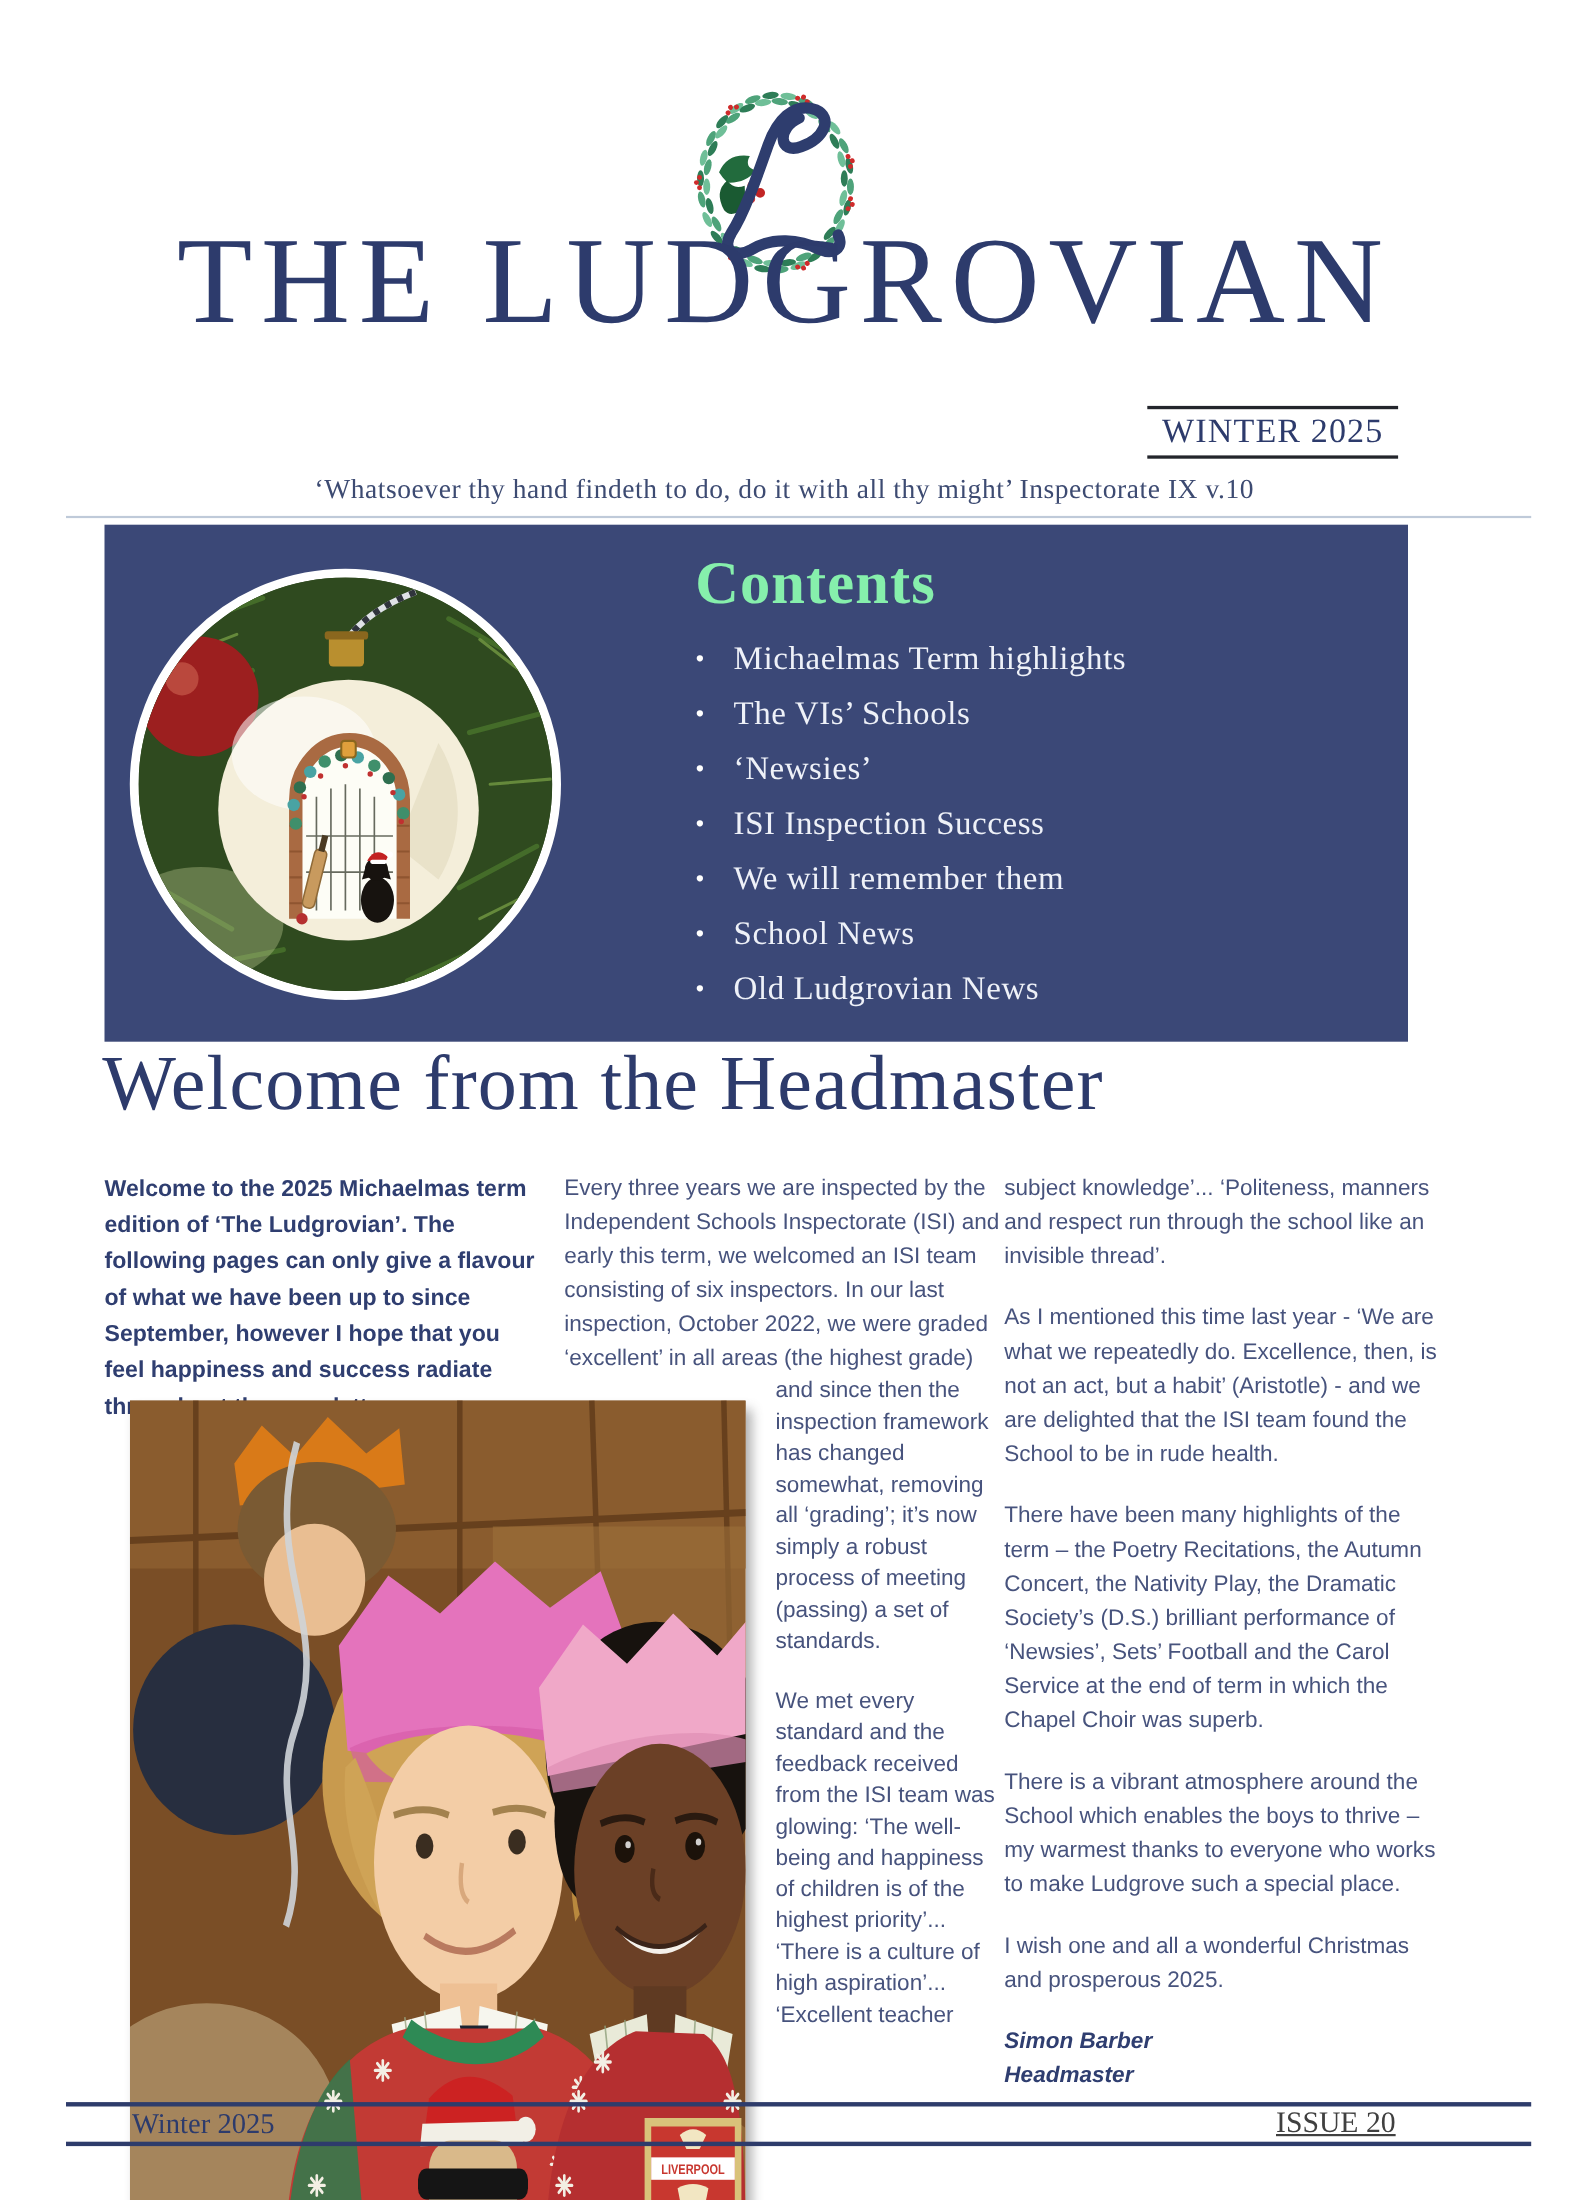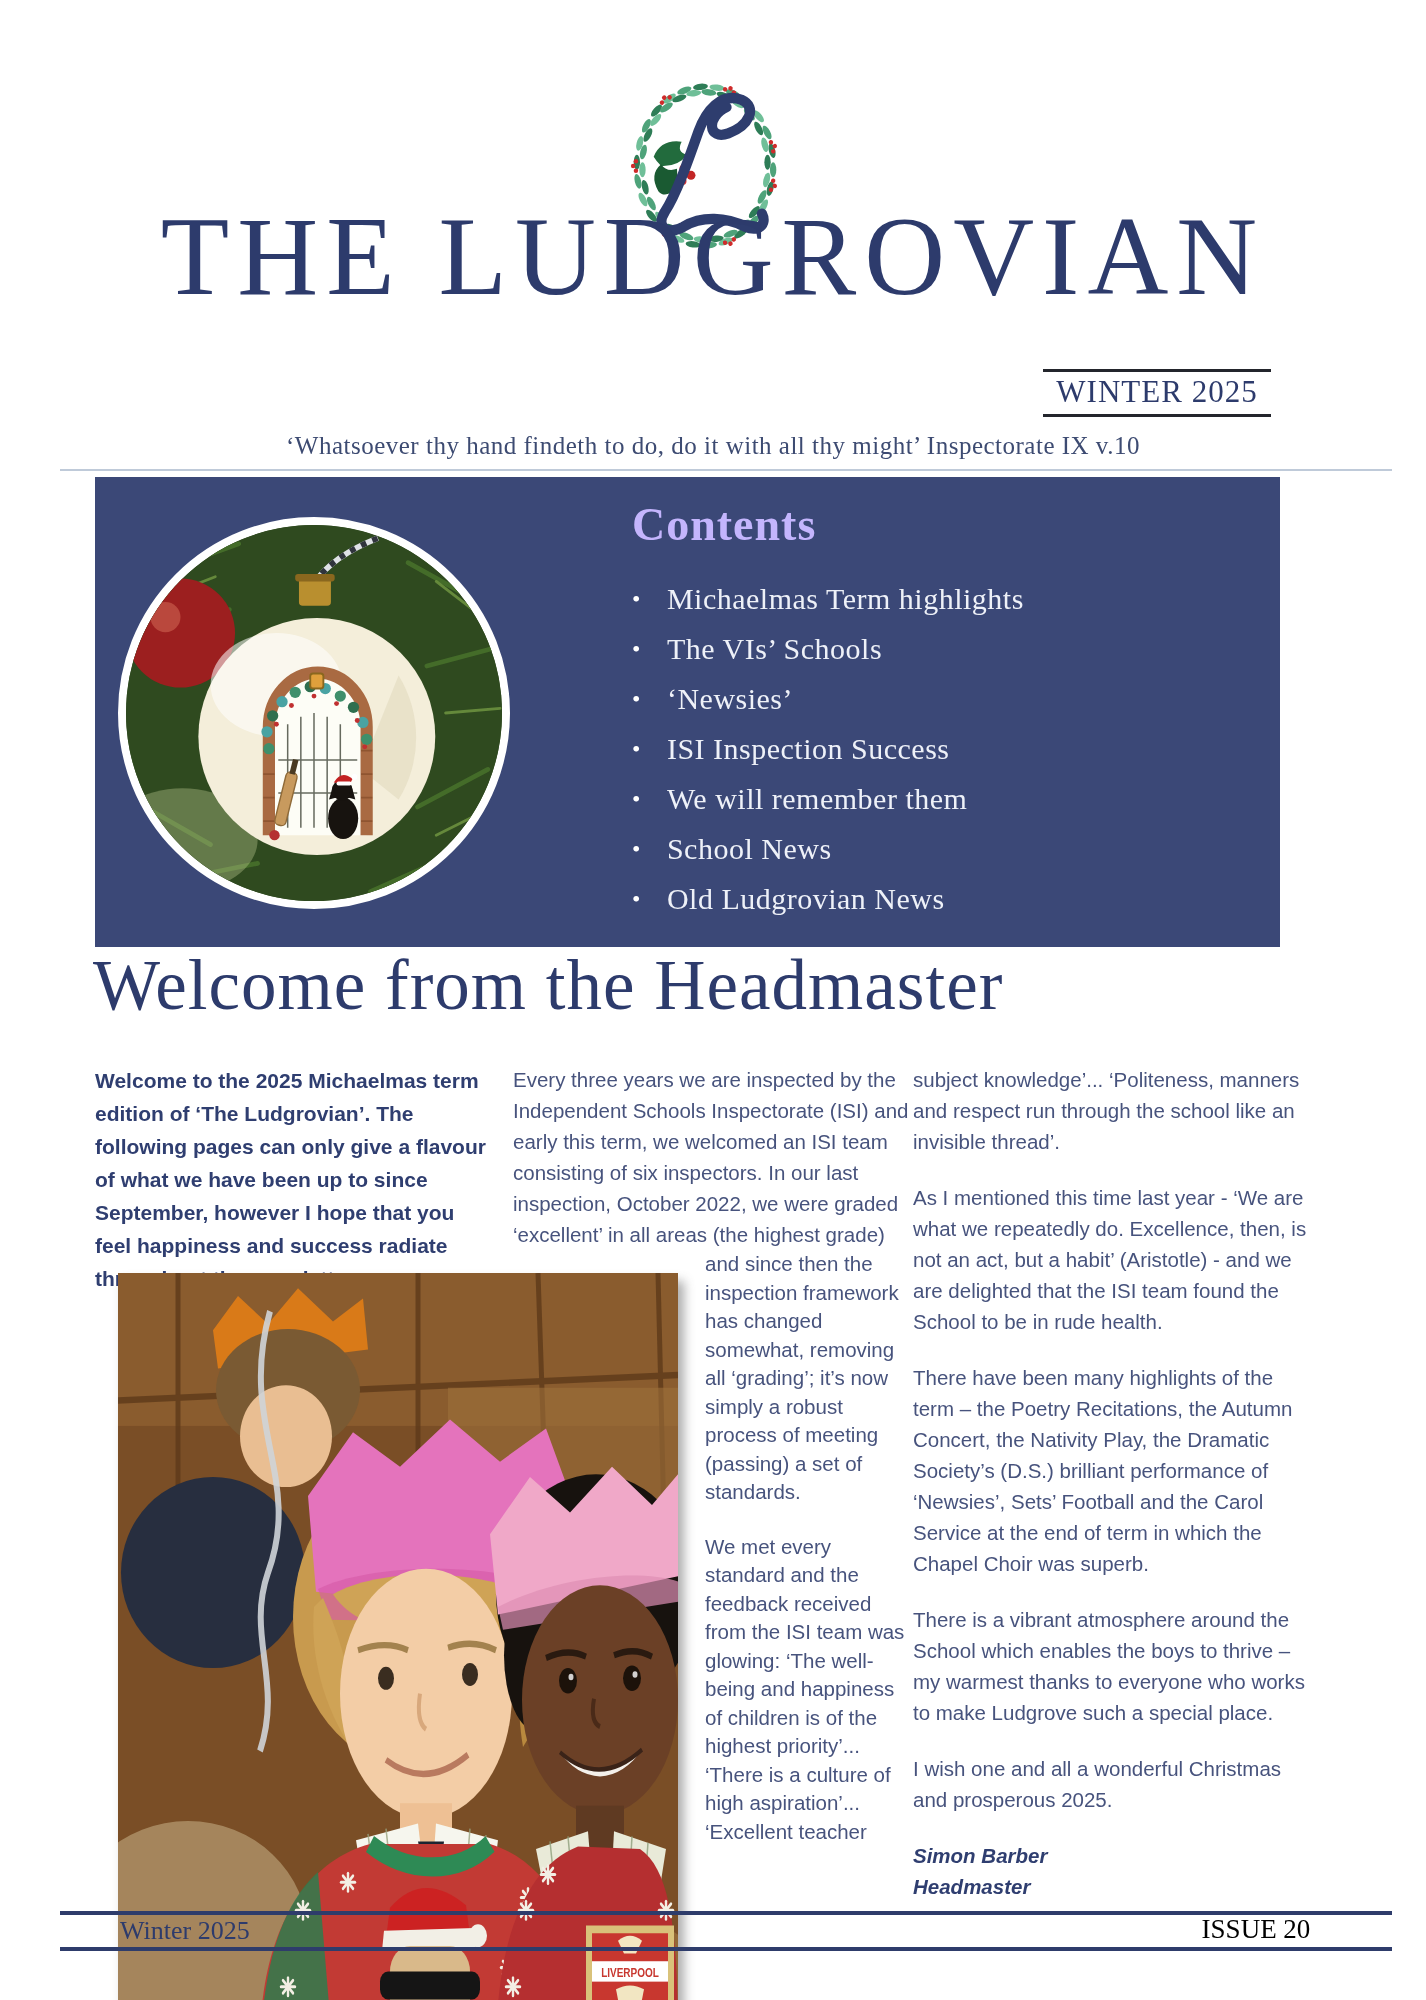--- a/index.html
+++ b/index.html
@@ -14,21 +14,21 @@
     border-top:3px solid #23252c;border-bottom:3px solid #23252c;text-align:center;}
   .edition-box span{font-family:"Liberation Serif",serif;font-size:31px;color:#2d3b6c;letter-spacing:1px;}
   .quote-line{left:0;top:432px;width:1426px;text-align:center;
     font-size:25px;color:#3d4b72;letter-spacing:0.5px;}
   .pale-rule{left:60px;top:469px;width:1332px;height:2px;background:#bfcad9;}
 
   .contents-box{left:95px;top:477px;width:1185px;height:470px;background:#3b4877;}
   .ornament-circle{left:118px;top:517px;width:376px;height:376px;border-radius:50%;
     border:8px solid #ffffff;overflow:hidden;background:#2f4a1f;}
   .ornament-circle svg{display:block;width:100%;height:100%;}
-  .contents-heading{left:632px;top:498px;font-size:46px;font-weight:bold;color:#c4b5fd;letter-spacing:1px;}
+  .contents-heading{left:632px;top:498px;font-size:55px;font-weight:bold;color:#86efac;letter-spacing:1px;}
   .contents-list{left:632px;top:583px;list-style:none;margin:0;padding:0;}
   .contents-list li{display:flex;align-items:baseline;font-size:30px;color:#eef1f8;
     letter-spacing:0.5px;margin-bottom:16px;line-height:31px;}
   .contents-list .bullet{font-size:24px;margin-right:26px;color:#ffffff;position:relative;top:-2px;}
 
   .welcome-heading{left:93px;top:945px;font-size:71px;color:#2d3b6c;white-space:nowrap;letter-spacing:1px;}
 
   .bodytext{font-family:"Liberation Sans","DejaVu Sans",sans-serif;color:#47537d;
     font-size:20.5px;line-height:31px;text-align:left;}
   .col-intro{left:95px;top:1064px;width:400px;font-weight:bold;color:#2f3e70;line-height:33px;font-size:21px;}
@@ -38,21 +38,21 @@
   .col3{left:913px;top:1064px;width:404px;}
   .col3 p{margin:0 0 25px 0;}
   .signature{font-weight:bold;font-style:italic;color:#2f3e70;line-height:31px;}
 
   .photo{left:118px;top:1273px;width:560px;height:780px;overflow:hidden;
     box-shadow:6px 8px 10px rgba(70,70,70,0.45);}
   .photo svg{display:block;width:100%;height:100%;}
 
   .footer-line{left:60px;width:1332px;height:4px;background:#2e3c6b;}
   .footer-left{left:120px;top:1916px;font-size:26px;color:#2d3b6c;}
-  .footer-right{left:1160px;top:1914px;width:192px;text-align:center;font-size:27px;color:#000000;}
+  .footer-right{left:1160px;top:1914px;width:192px;text-align:left;font-size:27px;color:#404040;text-decoration:underline;}
 
   .logo-wrap{left:615px;top:68px;width:180px;height:196px;}
   .logo-wrap svg{display:block;width:100%;height:100%;}
 </style>
 </head>
 <body>
 
 <div class="page">
 
   <div class="abs logo-wrap">

